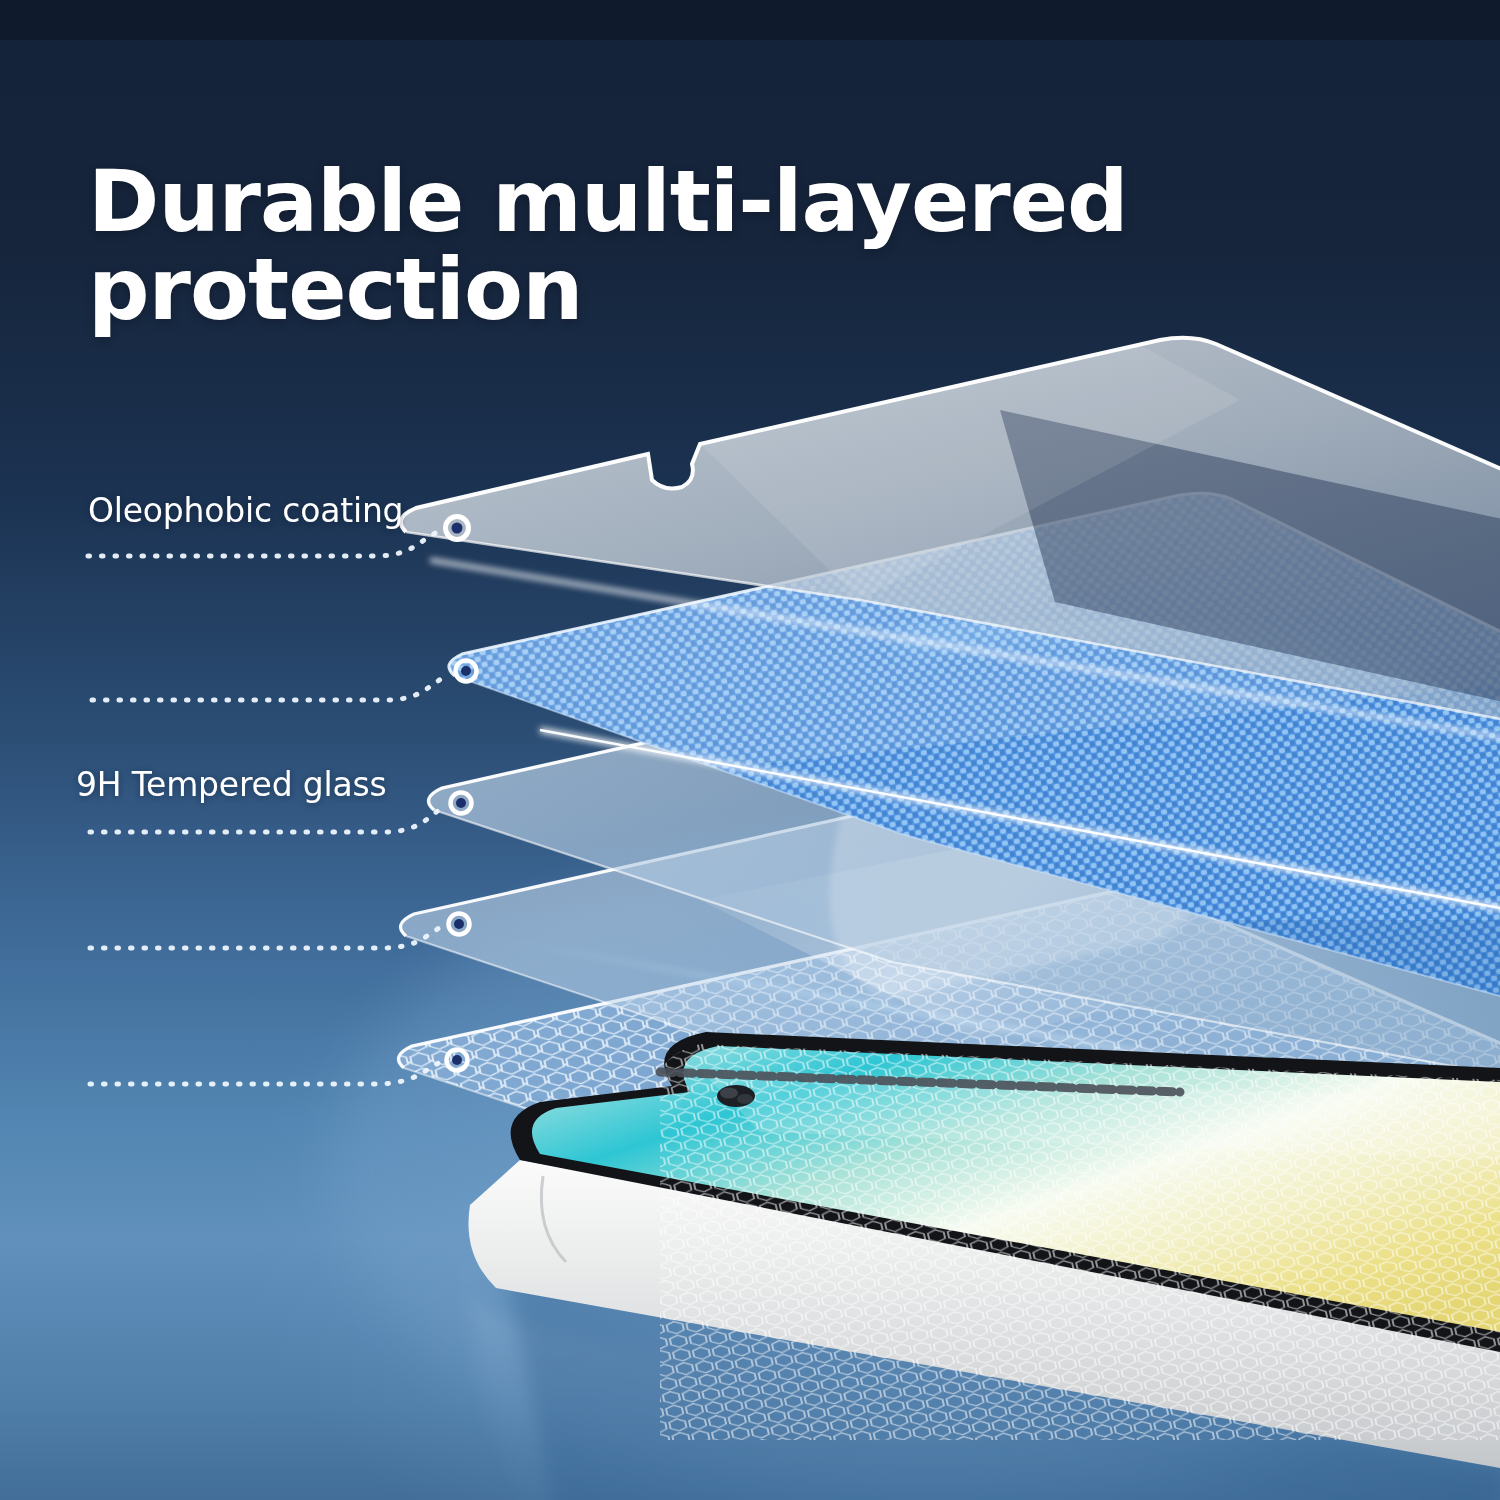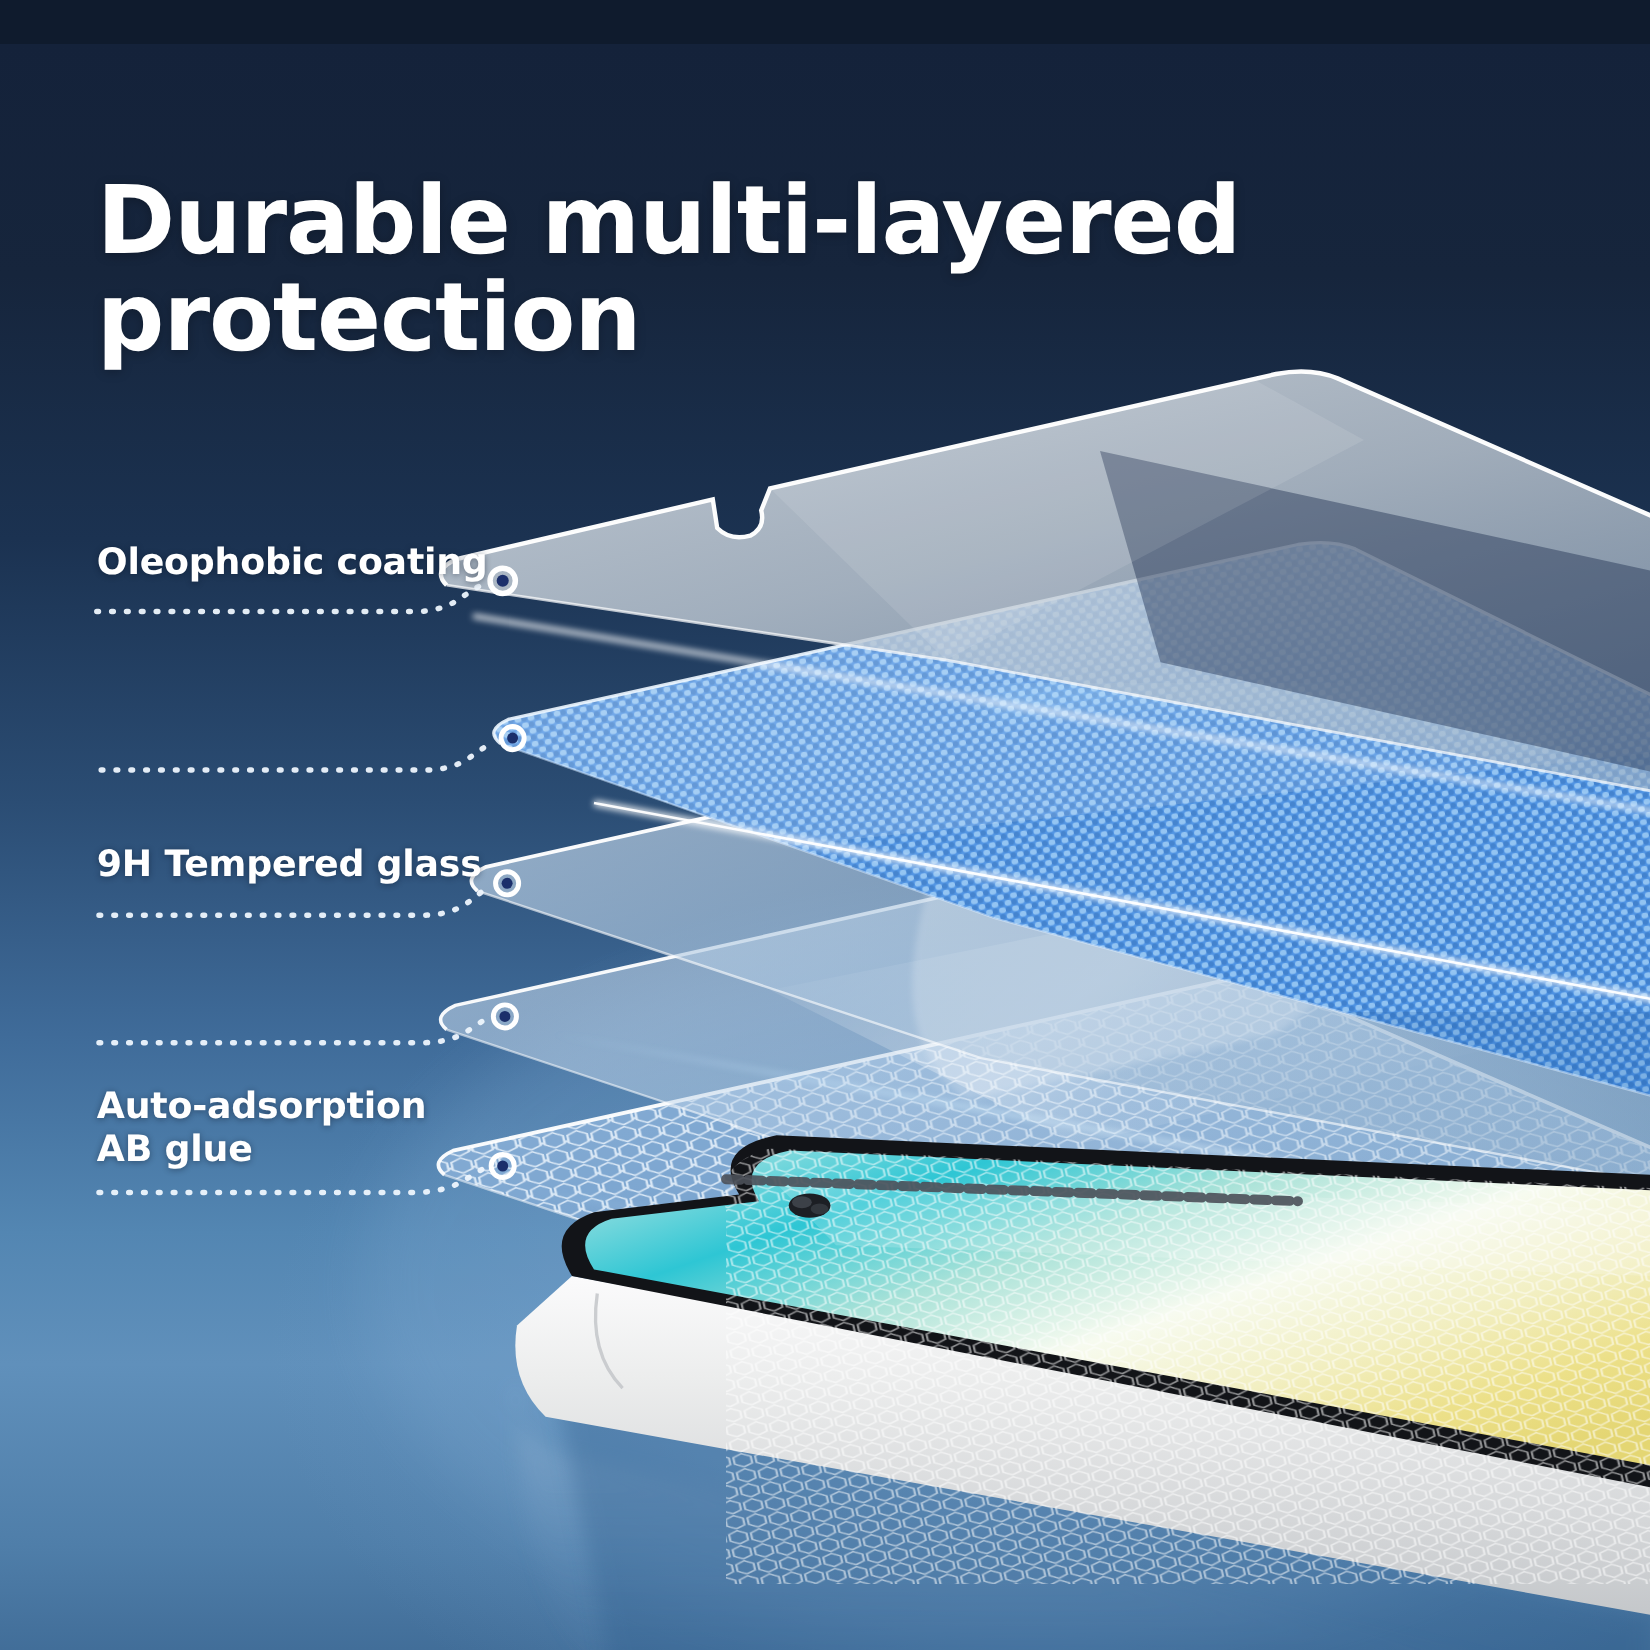--- a/index.html
+++ b/index.html
@@ -47,26 +47,26 @@
     color:#ffffff;
     font-size:86px;line-height:1.02;
     font-weight:700;
     letter-spacing:-1px;
     text-shadow:0 2px 10px rgba(0,0,0,.25);
     white-space:pre-line;
   }
 
   
   .callouts{position:absolute;left:0;top:0;width:1500px;height:1500px;}
-  .callout{position:absolute;color:#ffffff;font-weight:700;font-size:33px;
+  .callout{position:absolute;color:#ffffff;font-weight:400;font-size:33px;
            letter-spacing:-.2px;line-height:1.17;white-space:pre-line;
            text-shadow:0 1px 6px rgba(8,20,38,.45);}
   .c1{left:88px;top:452px;}
   .c2{left:88px;top:588px;}
-  .c3{left:88px;top:726px;}
+  .c3{left:76px;top:726px;}
   .c4{left:88px;top:846px;}
   .c5{left:88px;top:946px;}
 
   
   #art{position:absolute;left:0;top:0;width:1500px;height:1500px;}
 </style>
 </head>
 <body>
 
 <div id="stage">
@@ -310,17 +310,15 @@
       </g>
     </g>
   </svg>
 
   <div class="title">Durable multi-layered
 protection</div>
 
   <div class="callouts">
     <div class="callout c1">Oleophobic coating</div>
     <div class="callout c3">9H Tempered glass</div>
-    <div class="callout c5">Auto-adsorption
-AB glue</div>
   </div>
 
 </div>
 
 </body></html>

